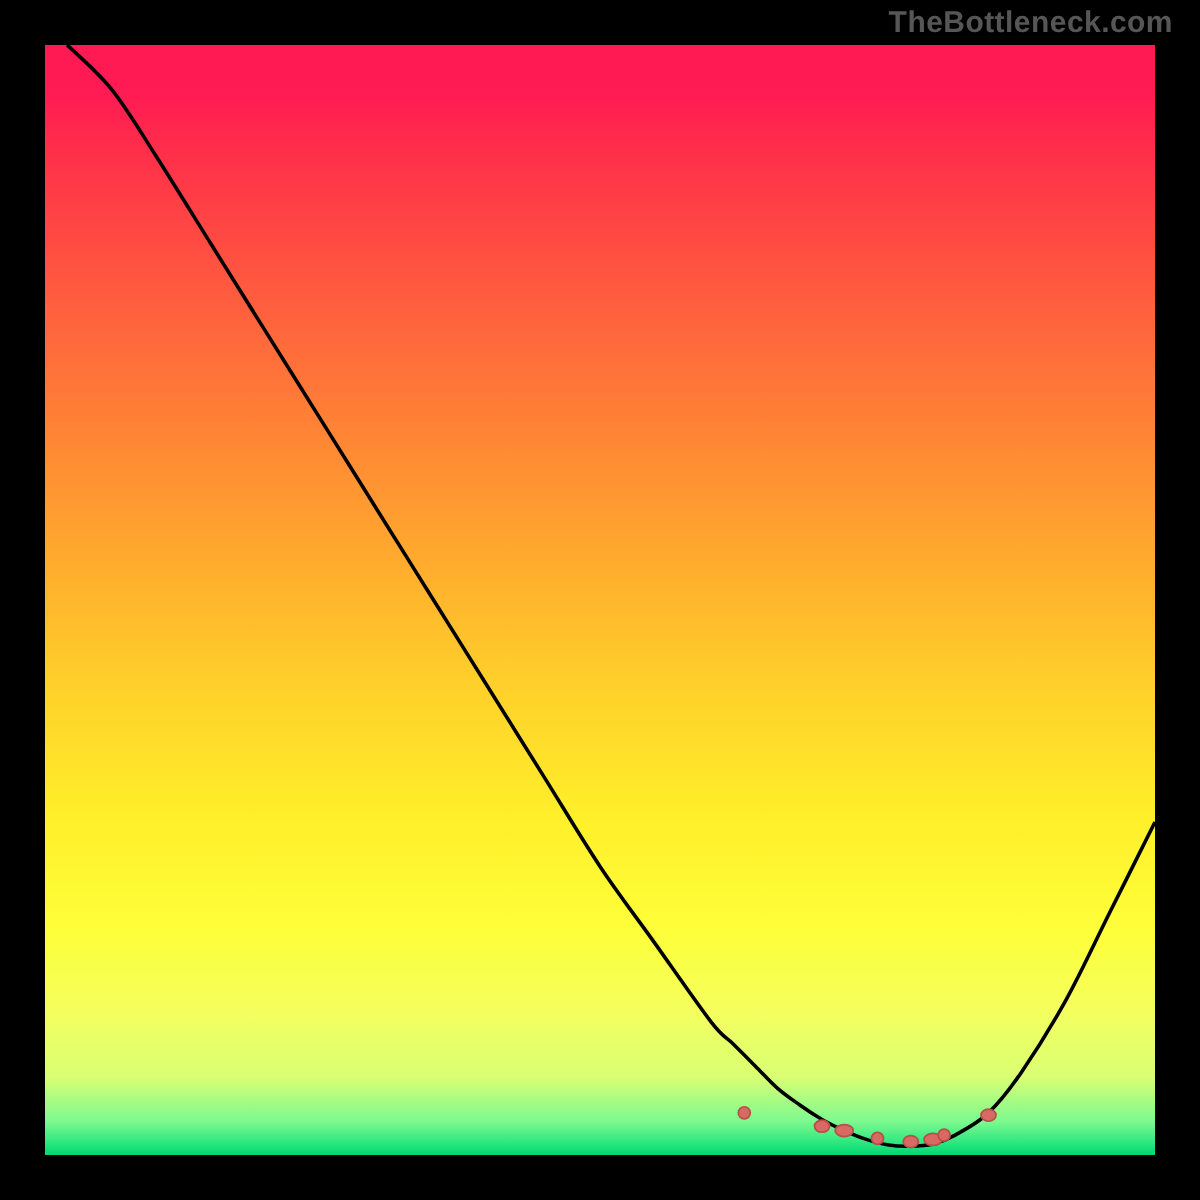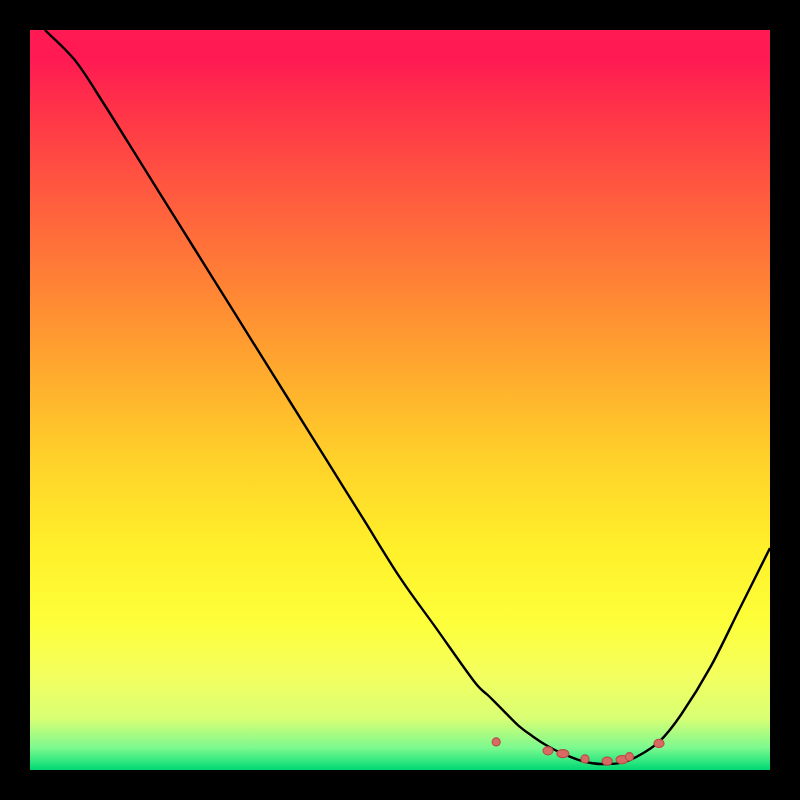--- a/index.html
+++ b/index.html
@@ -56,20 +56,21 @@
   }
   .dot {
     fill: #d96a63;
     stroke: #b84f49;
     stroke-width: 1.2;
   }
 </style>
 </head>
 <body>
 <div class="wrapper">
+  <div class="attribution">TheBottleneck.com</div>
 
   <div class="plot-area">
     <div class="gradient"></div>
 
     <svg class="curve" viewBox="0 0 740 740" preserveAspectRatio="none">
       <path id="curve-path" fill="none" stroke="#000000" stroke-width="2.4" d="M 14.8 0.0 C 19.7 4.9, 34.5 17.3, 44.4 29.6 C 54.3 41.9, 62.9 56.7, 74.0 74.0 C 85.1 91.3, 98.7 113.5, 111.0 133.2 C 123.3 152.9, 135.7 172.7, 148.0 192.4 C 160.3 212.1, 172.7 231.9, 185.0 251.6 C 197.3 271.3, 209.7 291.1, 222.0 310.8 C 234.3 330.5, 246.7 350.3, 259.0 370.0 C 271.3 389.7, 283.7 409.5, 296.0 429.2 C 308.3 448.9, 320.7 468.7, 333.0 488.4 C 345.3 508.1, 357.7 529.1, 370.0 547.6 C 382.3 566.1, 394.7 582.1, 407.0 599.4 C 419.3 616.7, 435.4 640.1, 444.0 651.2 C 452.6 662.3, 453.9 661.1, 458.8 666.0 C 463.7 670.9, 468.7 675.9, 473.6 680.8 C 478.5 685.7, 483.5 691.3, 488.4 695.6 C 493.3 699.9, 498.3 703.2, 503.2 706.7 C 508.1 710.2, 513.1 713.5, 518.0 716.3 C 522.9 719.2, 527.9 721.5, 532.8 723.7 C 537.7 725.9, 542.7 728.0, 547.6 729.6 C 552.5 731.2, 557.5 732.6, 562.4 733.3 C 567.3 734.1, 572.3 734.2, 577.2 734.1 C 582.1 734.0, 587.1 733.8, 592.0 732.6 C 596.9 731.4, 600.6 730.1, 606.8 726.7 C 613.0 723.2, 621.6 718.9, 629.0 711.9 C 636.4 704.9, 642.6 697.1, 651.2 684.5 C 659.8 671.9, 670.9 654.3, 680.8 636.4 C 690.7 618.5, 700.5 596.9, 710.4 577.2 C 720.3 557.5, 735.1 527.9, 740.0 518.0"></path>
       <g id="marker-group">
           <ellipse cx="466.2" cy="711.9" rx="4" ry="4" class="dot"></ellipse>
           <ellipse cx="518.0" cy="720.8" rx="5" ry="4" class="dot"></ellipse>
           <ellipse cx="532.8" cy="723.7" rx="6" ry="4" class="dot"></ellipse>

